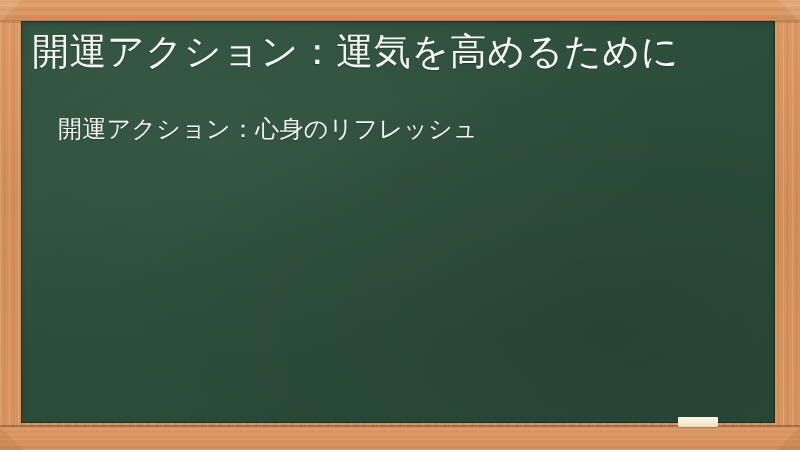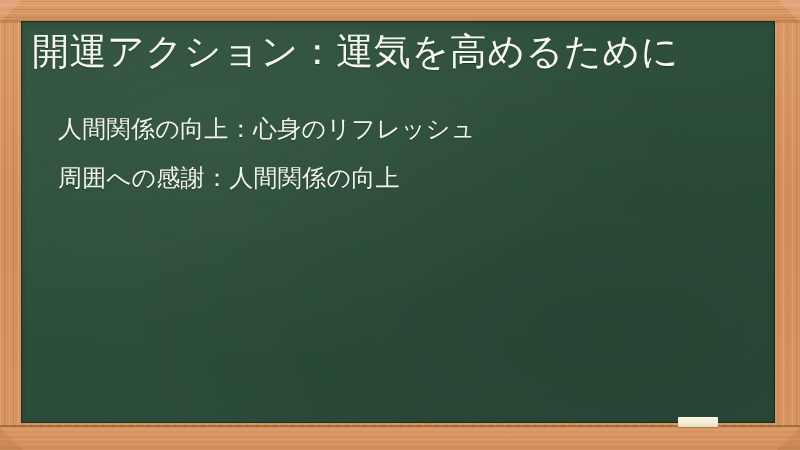--- a/index.html
+++ b/index.html
@@ -160,22 +160,21 @@
   <div class="frame-bevel-top"></div>
   <div class="miter tl"></div>
   <div class="miter tr"></div>
 
   <div class="board">
     <div class="board-inner">
 
       <div class="title">開運アクション：運気を高めるために</div>
 
       <div class="lines">
-        <div class="line">人間関係の向上：心身のリフレッシュ</div>
-        <div class="line">周囲への感謝：人間関係の向上</div>
+        <div class="line">開運アクション：心身のリフレッシュ</div>
       </div>
 
     </div>
   </div>
 
   <div class="frame-bevel-bottom"></div>
   <div class="frame-bottom"></div>
   <div class="miter bl"></div>
   <div class="miter br"></div>
 

